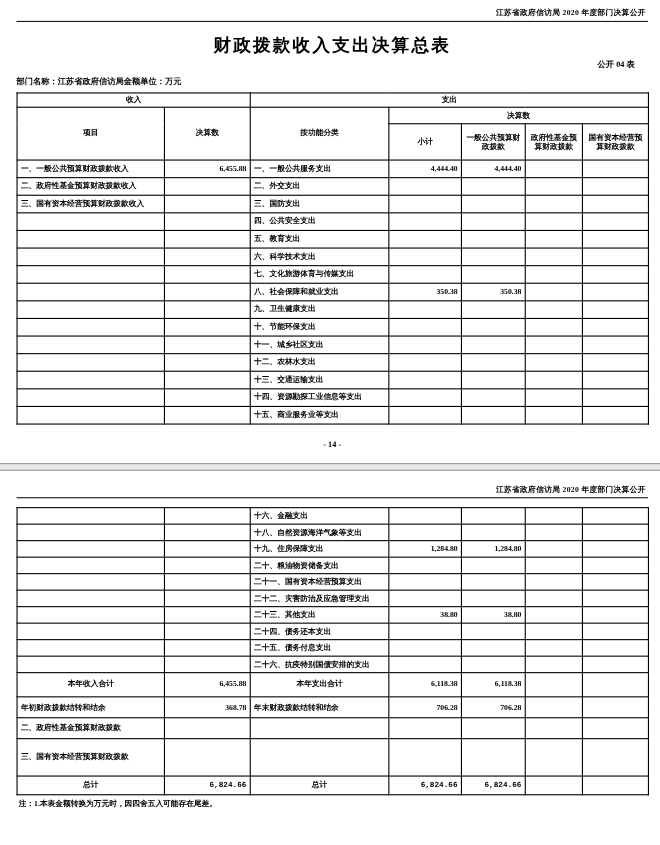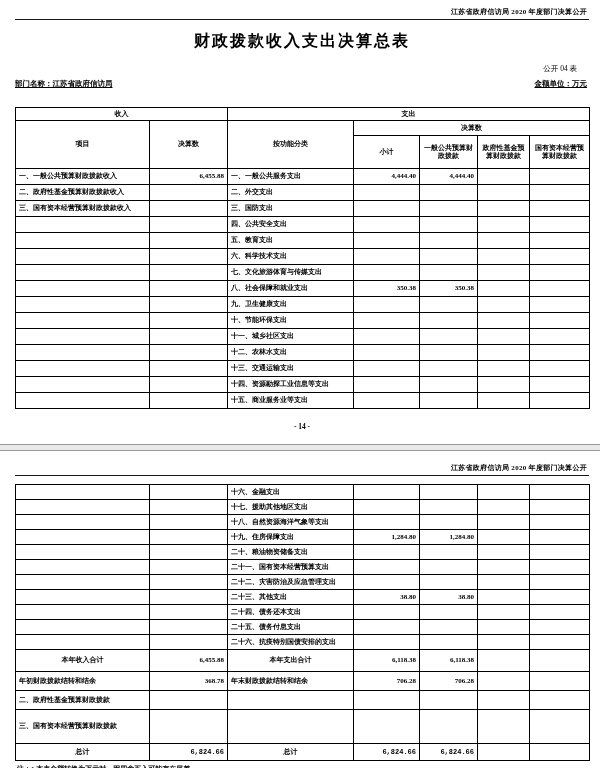--- a/index.html
+++ b/index.html
@@ -20,29 +20,28 @@
     text-align: right;
   }
   .main-title {
     text-align: center;
     font-size: 16px; font-weight: bold;
     letter-spacing: 2px;
     margin-top: 11px;
   }
   .table-label {
     text-align: right;
-    font-size: 7.5px; font-weight: normal;
-    margin-top: 12px; padding-right: 12px;
+    font-size: 7.5px; font-weight: bold;
+    margin-top: 2px; padding-right: 12px;
   }
   .meta-row {
-    display: flex; justify-content: space-between;
+    display: flex; 
     font-size: 7.5px; font-weight: bold;
-    margin: 5px 0 18px 0;
+    margin: 5px 0 5px 0;
     padding-right: 2px;
-    text-decoration: underline;
   }
   table {
     border-collapse: collapse;
     table-layout: fixed;
     width: 574px;
     border-radius: 32px;
   }
   th, td {
     border: 1px solid #000;
     font-size: 7px; font-weight: bold;
@@ -288,29 +287,20 @@
           <td class="num"></td>
           <td class="item">十六、金融支出</td>
           <td class="num"></td>
           <td class="num"></td>
           <td class="num"></td>
           <td class="num"></td>
         </tr>
         <tr>
           <td class="item"></td>
           <td class="num"></td>
-          <td class="item">十七、援助其他地区支出</td>
-          <td class="num"></td>
-          <td class="num"></td>
-          <td class="num"></td>
-          <td class="num"></td>
-        </tr>
-        <tr>
-          <td class="item"></td>
-          <td class="num"></td>
           <td class="item">十八、自然资源海洋气象等支出</td>
           <td class="num"></td>
           <td class="num"></td>
           <td class="num"></td>
           <td class="num"></td>
         </tr>
         <tr>
           <td class="item"></td>
           <td class="num"></td>
           <td class="item">十九、住房保障支出</td>

